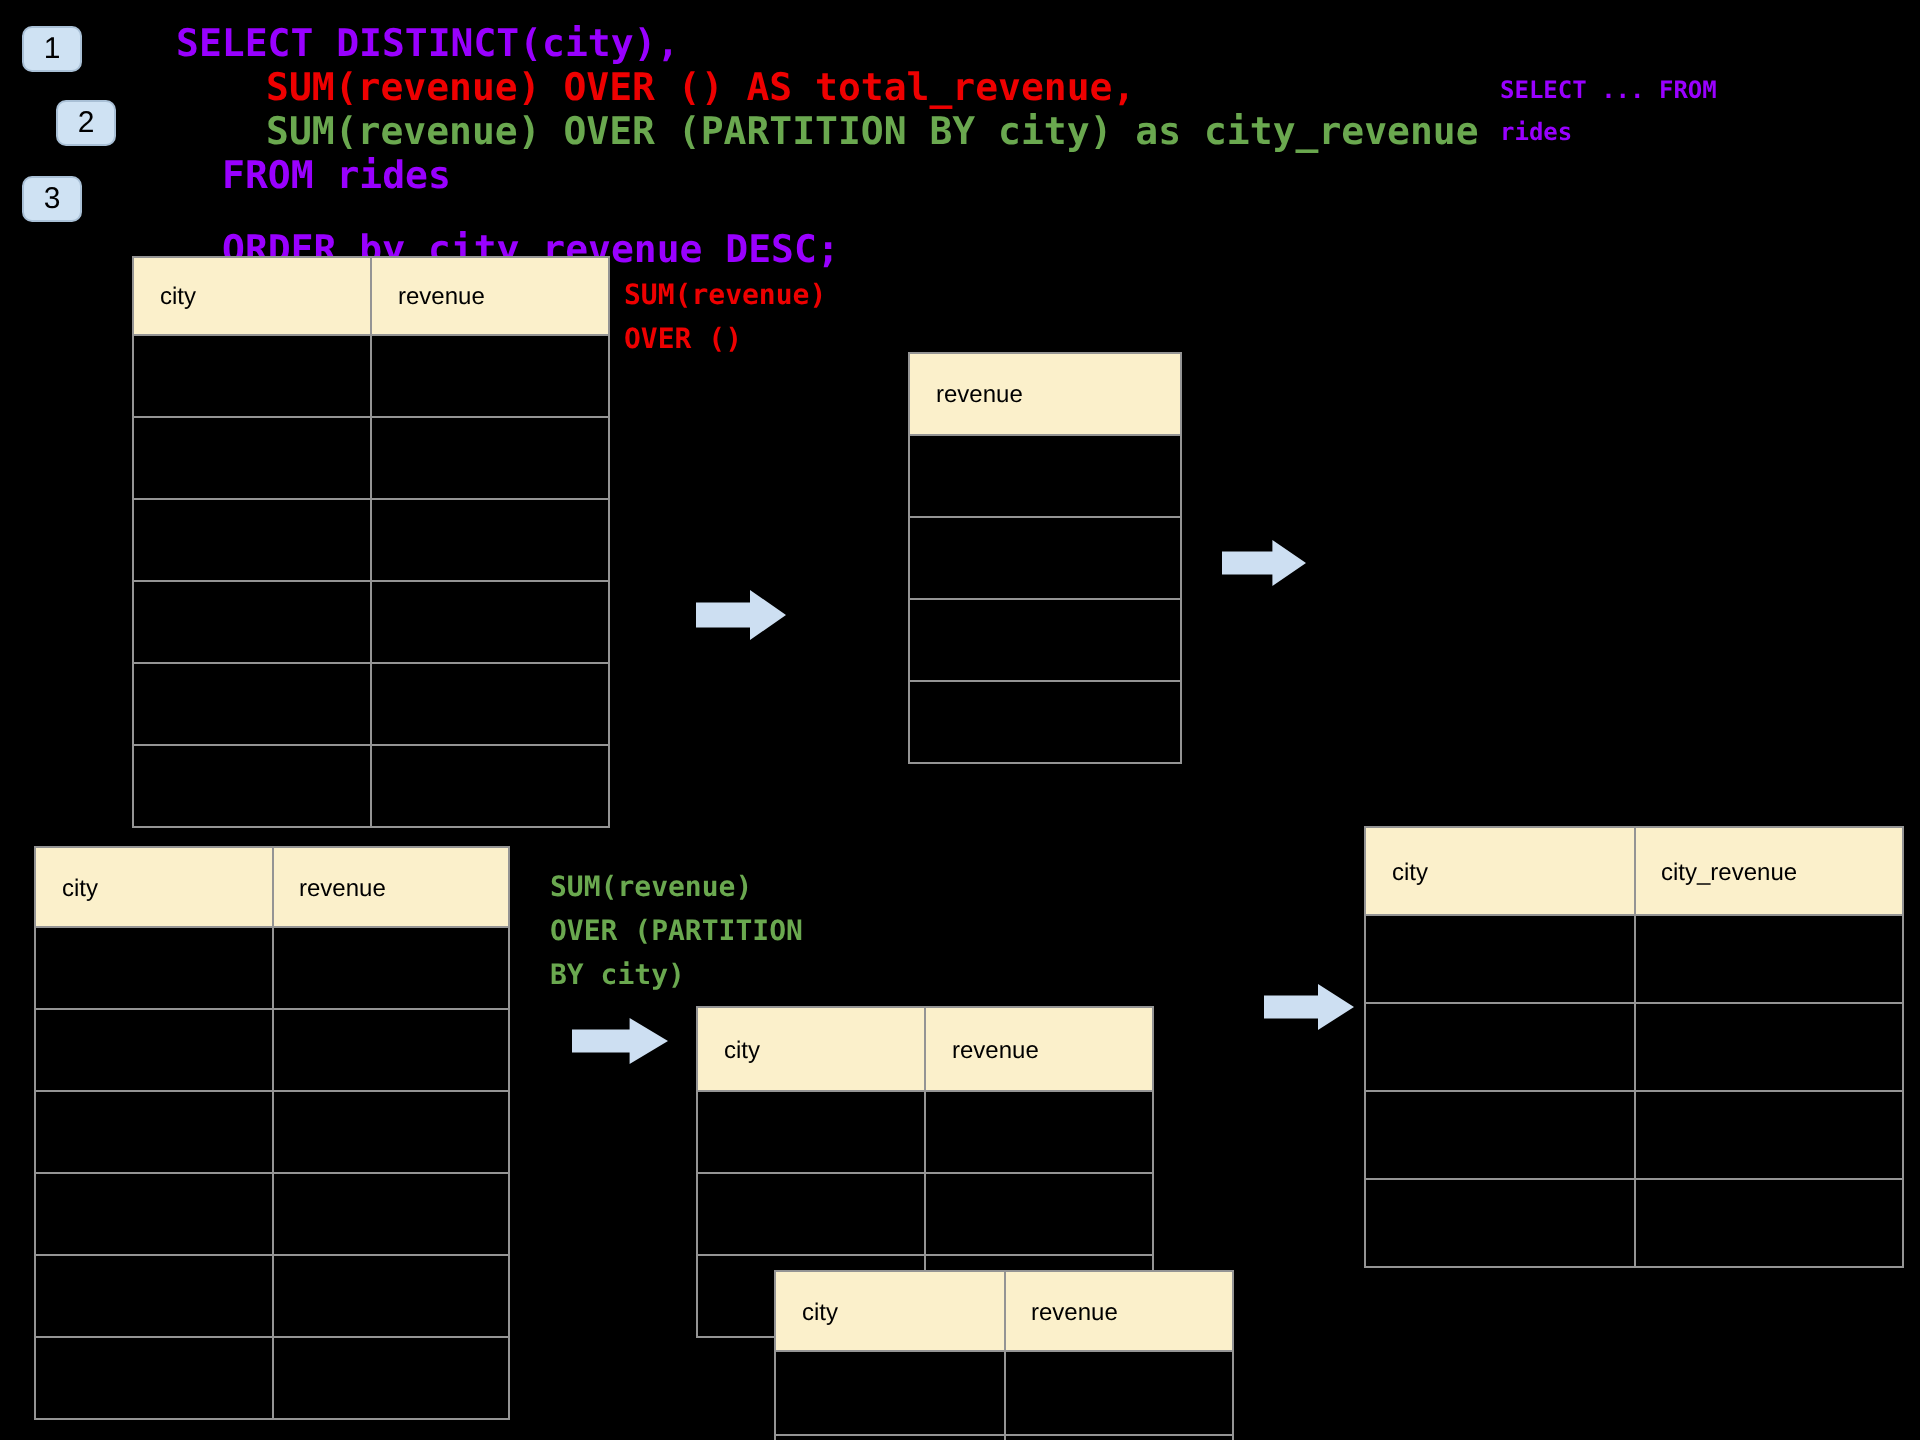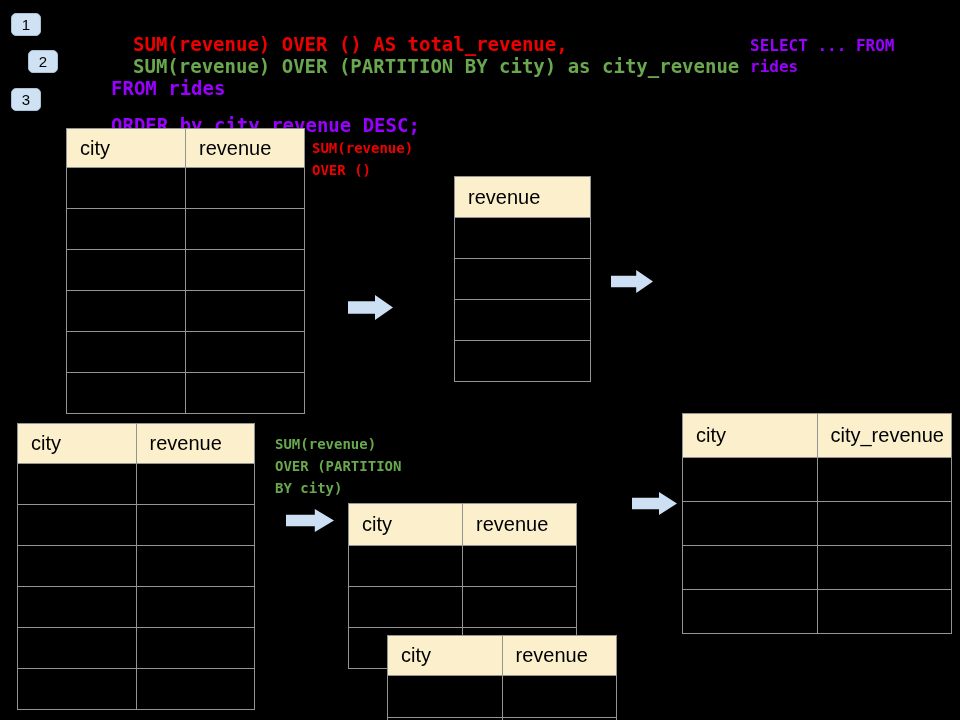--- a/index.html
+++ b/index.html
@@ -27,33 +27,33 @@
   #badge-1{left:11px;top:13px;}
   #badge-2{left:28px;top:50px;}
   #badge-3{left:11px;top:88px;}
   
   .code{
     position:absolute;font-family:"DejaVu Sans Mono",monospace;
     font-weight:bold;white-space:pre;
   }
   .fs-main{font-size:19px;line-height:22px;}
   .fs-anno{font-size:14px;line-height:22px;}
-  .fs-side{font-size:16px;line-height:21px;}
+  .fs-side{font-size:12px;line-height:21px;}
   #sql-l1{left:88px;top:11px;}
   #sql-l2{left:133px;top:33px;}
   #sql-l3{left:133px;top:55px;}
   #sql-l4{left:111px;top:77px;}
   #sql-l5{left:111px;top:99px;margin-top:15px;}
   #side-note{left:750px;top:35px;}
   #anno-total{left:312px;top:137px;}
   #anno-partition{left:275px;top:433px;}
   
   table.tbl{
     position:absolute;border-collapse:collapse;table-layout:fixed;
-    font-size:20px;color:#000;
+    font-size:12px;color:#000;
   }
   table.tbl th{
     background:var(--hdr-bg);font-weight:normal;text-align:left;
     padding:0 0 0 13px;border:1px solid var(--tbl-border);
   }
   table.tbl td{
     background:#000;border:1px solid var(--tbl-border);padding:0;
   }
   #tbl-source-top{left:66px;top:128px;width:239px;}
   #tbl-source-top th{height:38px;} #tbl-source-top td{height:40px;}
@@ -77,20 +77,21 @@
 </style>
 </head>
 <body>
 
 <div id="stage">
 
   <div class="badge" id="badge-1">1</div>
   <div class="badge" id="badge-2">2</div>
   <div class="badge" id="badge-3">3</div>
 
+  <div class="code fs-main" id="sql-l1" style="color: rgb(153, 0, 255);">SELECT DISTINCT(city),</div>
   <div class="code fs-main" id="sql-l2" style="color: rgb(238, 0, 0);">SUM(revenue) OVER () AS total_revenue,</div>
   <div class="code fs-main" id="sql-l3" style="color: rgb(106, 168, 79);">SUM(revenue) OVER (PARTITION BY city) as city_revenue</div>
   <div class="code fs-main" id="sql-l4" style="color: rgb(153, 0, 255); text-align: center;">FROM rides</div>
   <div class="code fs-main" id="sql-l5" style="color: rgb(153, 0, 255);">ORDER by city_revenue DESC;</div>
 
   <div class="code fs-side" id="side-note" style="color: rgb(153, 0, 255);">SELECT ... FROM
 rides</div>
 
   <div class="code fs-anno" id="anno-total" style="color: rgb(238, 0, 0);">SUM(revenue)
 OVER ()</div>

